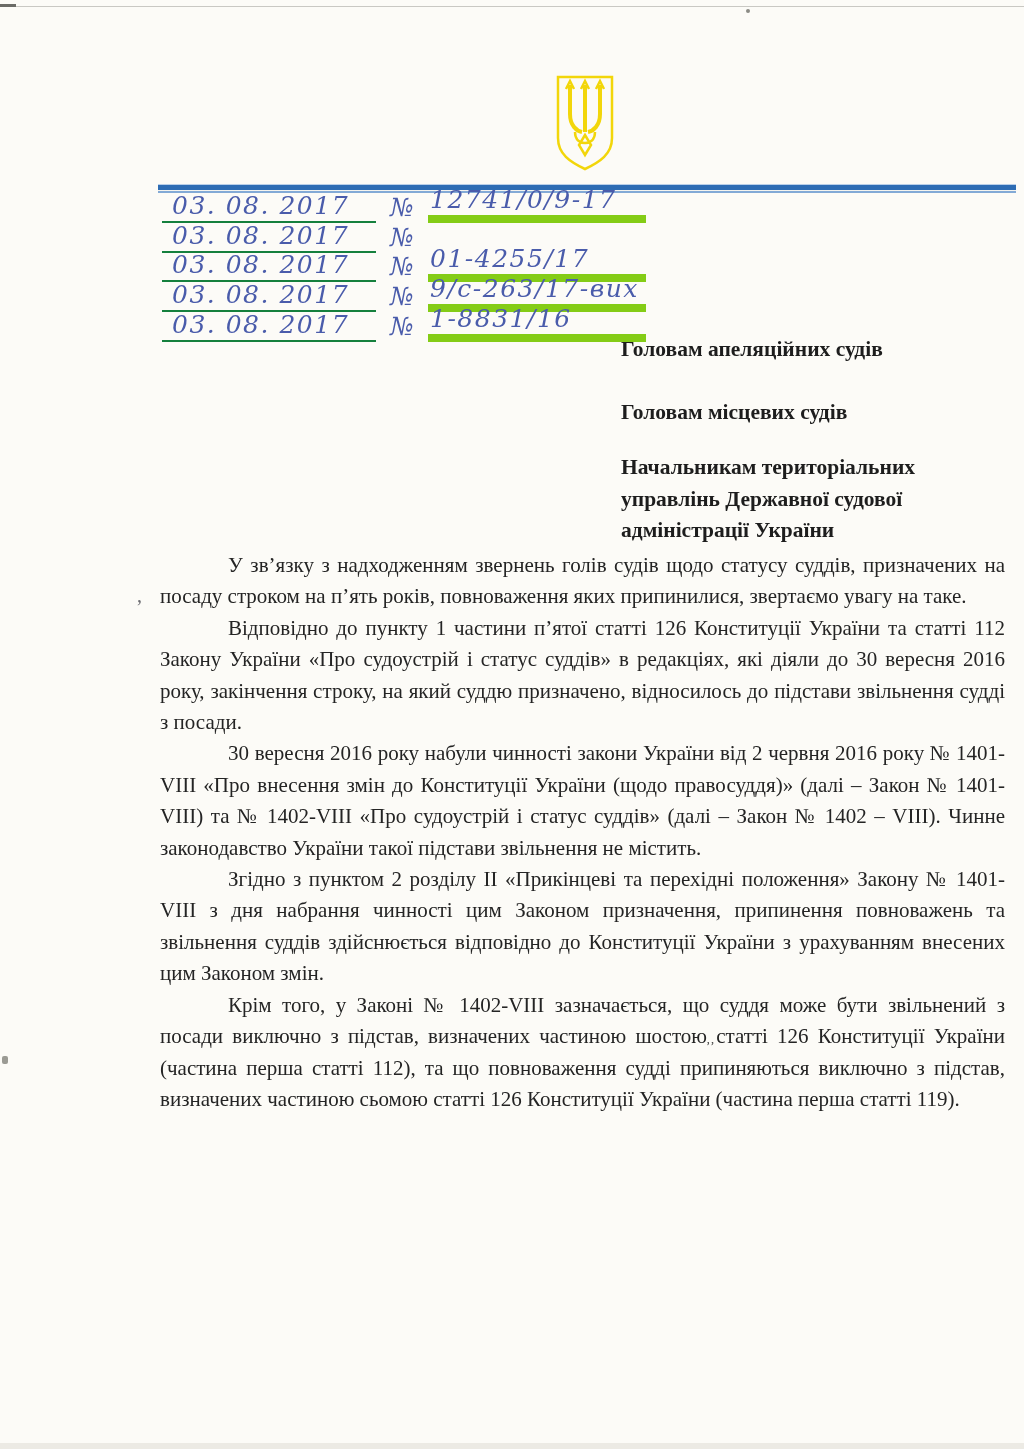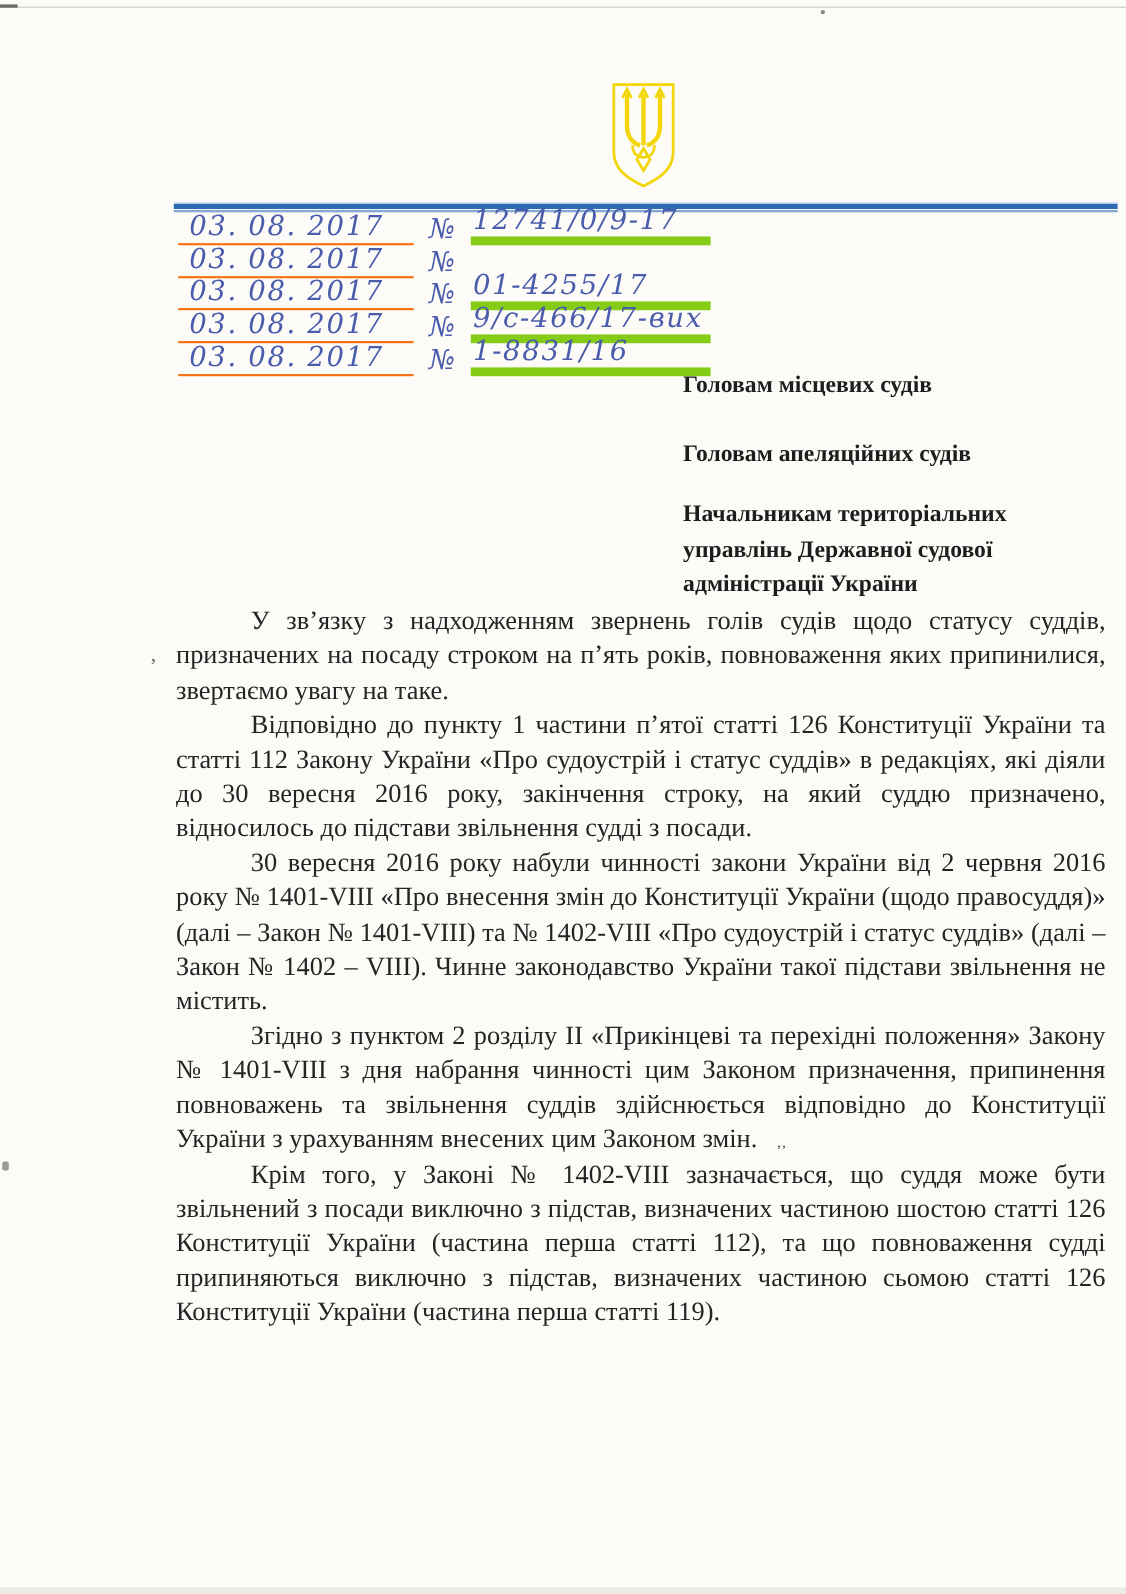--- a/index.html
+++ b/index.html
@@ -37,37 +37,37 @@
   .reg-row{position:absolute;left:162px;display:flex;align-items:flex-end;height:30px;}
   .hand{
     font-family:"DejaVu Serif", serif;
     font-style:italic;
     color:#4a5cab;
     font-size:25px;
     letter-spacing:1.5px;
     white-space:nowrap;
     line-height:1;
   }
-  .reg-date{width:204px;border-bottom:2px solid #f97316;padding:15px 0 3px 10px;}
+  .reg-date{width:204px;border-bottom:2px solid #15803d;padding:15px 0 3px 10px;}
   .reg-no-label{margin-left:14px;width:38px;padding-bottom:3px;}
   .reg-number{min-width:212px;border-bottom:8px solid #84cc16;padding:0 4px 3px 2px;}
 
   
   .addr{
     position:absolute;left:621px;top:334px;width:348px;
     font-weight:bold;font-size:21.5px;line-height:31.5px;color:#1d1d1d;
   }
   .addr p{margin:0 0 31px 0;}
   .addr p:nth-child(2){margin-bottom:24px;}
   .addr p:last-child{margin-bottom:0;}
 
   
   .body-text{
     position:absolute;left:160px;top:550px;width:845px;
-    font-size:24px;line-height:31.4px;color:#242424;
+    font-size:21px;line-height:31.4px;color:#242424;
     text-align:justify;
   }
   .body-text p{margin:0;text-indent:68px;}
   .body-text p.cutoff{text-align-last:justify;}
 </style>
 </head>
 <body>
 
 <div class="page">
 
@@ -109,31 +109,31 @@
     <span class="hand reg-no-label">№</span>
   </div>
   <div class="reg-row" style="top:252px">
     <span class="hand reg-date">03. 08. 2017</span>
     <span class="hand reg-no-label">№</span>
     <span class="hand reg-number">01-4255/17</span>
   </div>
   <div class="reg-row" style="top:282px">
     <span class="hand reg-date">03. 08. 2017</span>
     <span class="hand reg-no-label">№</span>
-    <span class="hand reg-number">9/с-466/17-вих</span>
+    <span class="hand reg-number">9/с-263/17-вих</span>
   </div>
   <div class="reg-row" style="top:312px">
     <span class="hand reg-date">03. 08. 2017</span>
     <span class="hand reg-no-label">№</span>
     <span class="hand reg-number">1-8831/16</span>
   </div>
 
   <div class="addr">
+    <p>Головам апеляційних судів</p>
     <p>Головам місцевих судів</p>
-    <p>Головам апеляційних судів</p>
     <p>Начальникам територіальних управлінь Державної судової адміністрації України</p>
   </div>
 
   <div class="body-text">
     <p>У зв’язку з надходженням звернень голів судів щодо статусу суддів, призначених на посаду строком на п’ять років, повноваження яких припинилися, звертаємо увагу на таке.</p>
     <p>Відповідно до пункту 1 частини п’ятої статті 126 Конституції України та статті 112 Закону України «Про судоустрій і статус суддів» в редакціях, які діяли до 30 вересня 2016 року, закінчення строку, на який суддю призначено, відносилось до підстави звільнення судді з посади.</p>
     <p>30 вересня 2016 року набули чинності закони України від 2 червня 2016 року № 1401-VIII «Про внесення змін до Конституції України (щодо правосуддя)» (далі – Закон № 1401-VIII) та № 1402-VIII «Про судоустрій і статус суддів» (далі – Закон № 1402 – VIII). Чинне законодавство України такої підстави звільнення не містить.</p>
     <p>Згідно з пунктом 2 розділу II «Прикінцеві та перехідні положення» Закону № 1401-VIII з дня набрання чинності цим Законом призначення, припинення повноважень та звільнення суддів здійснюється відповідно до Конституції України з урахуванням внесених цим Законом змін.</p>
     <p>Крім того, у Законі № 1402-VIII зазначається, що суддя може бути звільнений з посади виключно з підстав, визначених частиною шостою статті 126 Конституції України (частина перша статті 112), та що повноваження судді припиняються виключно з підстав, визначених частиною сьомою статті 126 Конституції України (частина перша статті 119).</p>
   </div>

